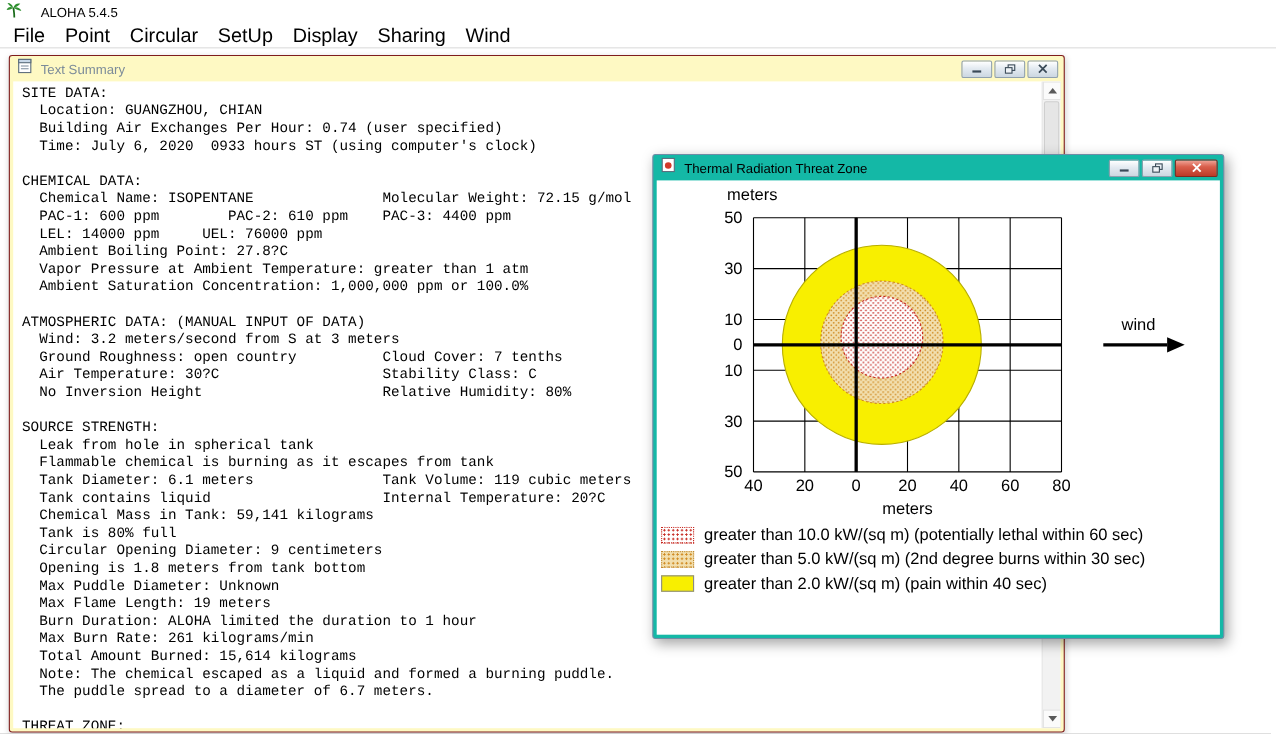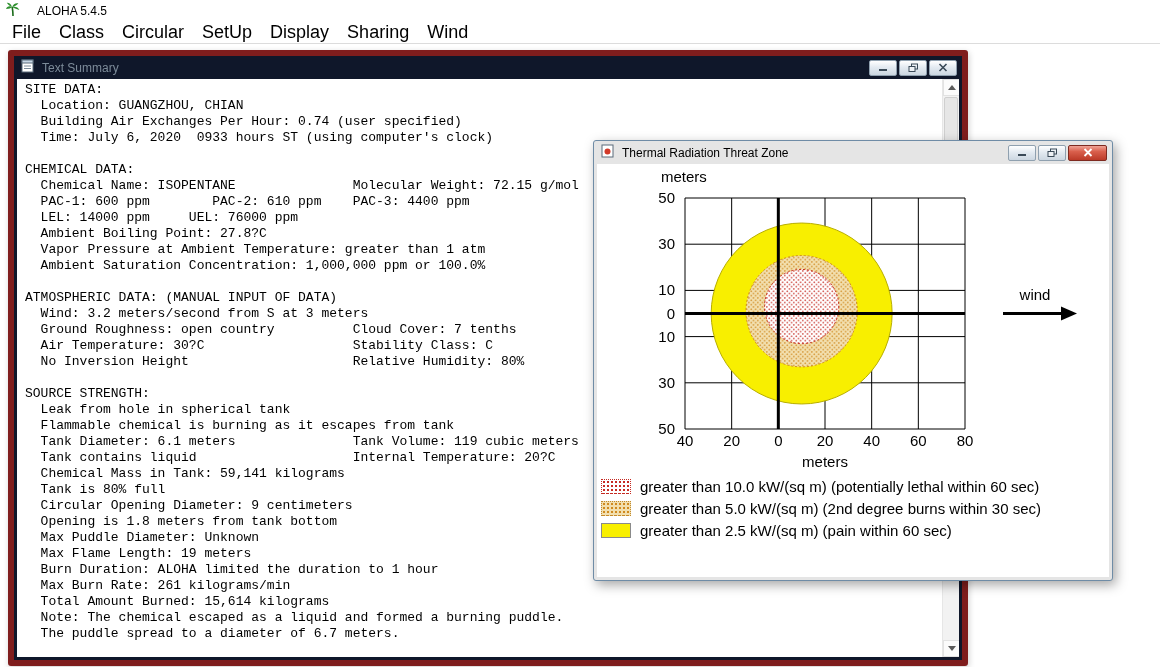--- a/index.html
+++ b/index.html
@@ -10,23 +10,23 @@
   
   .app-titlebar { position:absolute; left:0; top:0; width:100%; height:22px; background:#ffffff; display:flex; align-items:center; padding-left:5px; }
   .app-title { font-size:12px; color:#000; margin-left:16px; }
   .menubar { position:absolute; left:0; top:22px; width:100%; height:22px; background:#ffffff; border-bottom:1px solid #dcdcdc; display:flex; align-items:center; padding-left:3px; }
   .menu-item { font-size:18px; padding:3px 9px; color:#000; cursor:default; }
   .mdi { position:absolute; left:0; top:45px; width:1160px; height:622px; background:#ffffff; }
 
   
   .child-window { position:absolute; border-radius:3px; }
   .ts-window { left:8px; top:5px; width:960px; height:616px;
-               background:#0f172a; border:6px solid #7f1d1d; box-shadow:1px 2px 6px rgba(0,0,0,0.18); }
+               background:#fef9c3; border:1px solid #7f1d1d; box-shadow:1px 2px 6px rgba(0,0,0,0.18); }
   .tz-window { left:593px; top:95px; width:520px; height:441px;
-               background:#e5e5e5; border:1px solid #6f8ca6; box-shadow:3px 4px 12px rgba(0,0,0,0.35); }
+               background:#14b8a6; border:1px solid #6f8ca6; box-shadow:3px 4px 12px rgba(0,0,0,0.35); }
   .child-titlebar { height:23px; display:flex; align-items:center; padding:0 5px 0 7px; }
   .child-title { font-size:12px; margin-left:7px; white-space:nowrap; }
   .inactive-title { color:#7c8b99; }
   .active-title { color:#000; }
   .win-controls { margin-left:auto; display:flex; align-items:center; }
   .winbtn { width:28px; height:16px; margin-left:2px; border:1px solid #8fa0af; border-radius:2px;
             background:linear-gradient(#ffffff,#e3eaf1 45%,#ccd7e1); display:flex; align-items:center; justify-content:center; }
   .winbtn.close-red { width:39px; border-color:#7e2a20;
             background:linear-gradient(#efa396,#d95f4c 40%,#bb3a28); }
   .child-body { position:absolute; left:3px; right:3px; top:23px; bottom:3px; background:#ffffff; overflow:hidden; }
@@ -70,21 +70,21 @@
         <path d="M7 6 C6 3 4 1.6 1.8 1.8 C3.6 4.6 5.8 5.8 7 6 Z" fill="#2d8f2d"></path>
         <path d="M7.2 6 C8 2.8 11 1.6 13.4 2.4 C11 4.8 8.8 5.8 7.2 6 Z" fill="#2d8f2d"></path>
         <path d="M7.2 6 C10.2 5 13.2 6.2 14.4 9 C11.2 8.2 8.6 7 7.2 6 Z" fill="#2d8f2d"></path>
       </svg>
     </span>
     <span class="app-title">ALOHA 5.4.5</span>
   </div>
 
   <div class="menubar" id="menubar">
       <span class="menu-item">File</span>
-      <span class="menu-item">Class</span>
+      <span class="menu-item">Point</span>
       <span class="menu-item">Circular</span>
       <span class="menu-item">SetUp</span>
       <span class="menu-item">Display</span>
       <span class="menu-item">Sharing</span>
       <span class="menu-item">Wind</span>
     </div>
 
   <div class="mdi">
 
     <div class="child-window ts-window">
@@ -251,20 +251,20 @@
             <div class="legend-row">
               <span class="swatch red-dots"></span>
               <span class="legend-label">greater than 10.0 kW/(sq m) (potentially lethal within 60 sec)</span>
             </div>
             <div class="legend-row">
               <span class="swatch tan-dots"></span>
               <span class="legend-label">greater than 5.0 kW/(sq m) (2nd degree burns within 30 sec)</span>
             </div>
             <div class="legend-row">
               <span class="swatch yellow"></span>
-              <span class="legend-label">greater than 2.5 kW/(sq m) (pain within 60 sec)</span>
+              <span class="legend-label">greater than 2.0 kW/(sq m) (pain within 40 sec)</span>
             </div>
           </div>
       </div>
     </div>
 
   </div>
 </div>
 
 </body></html>

